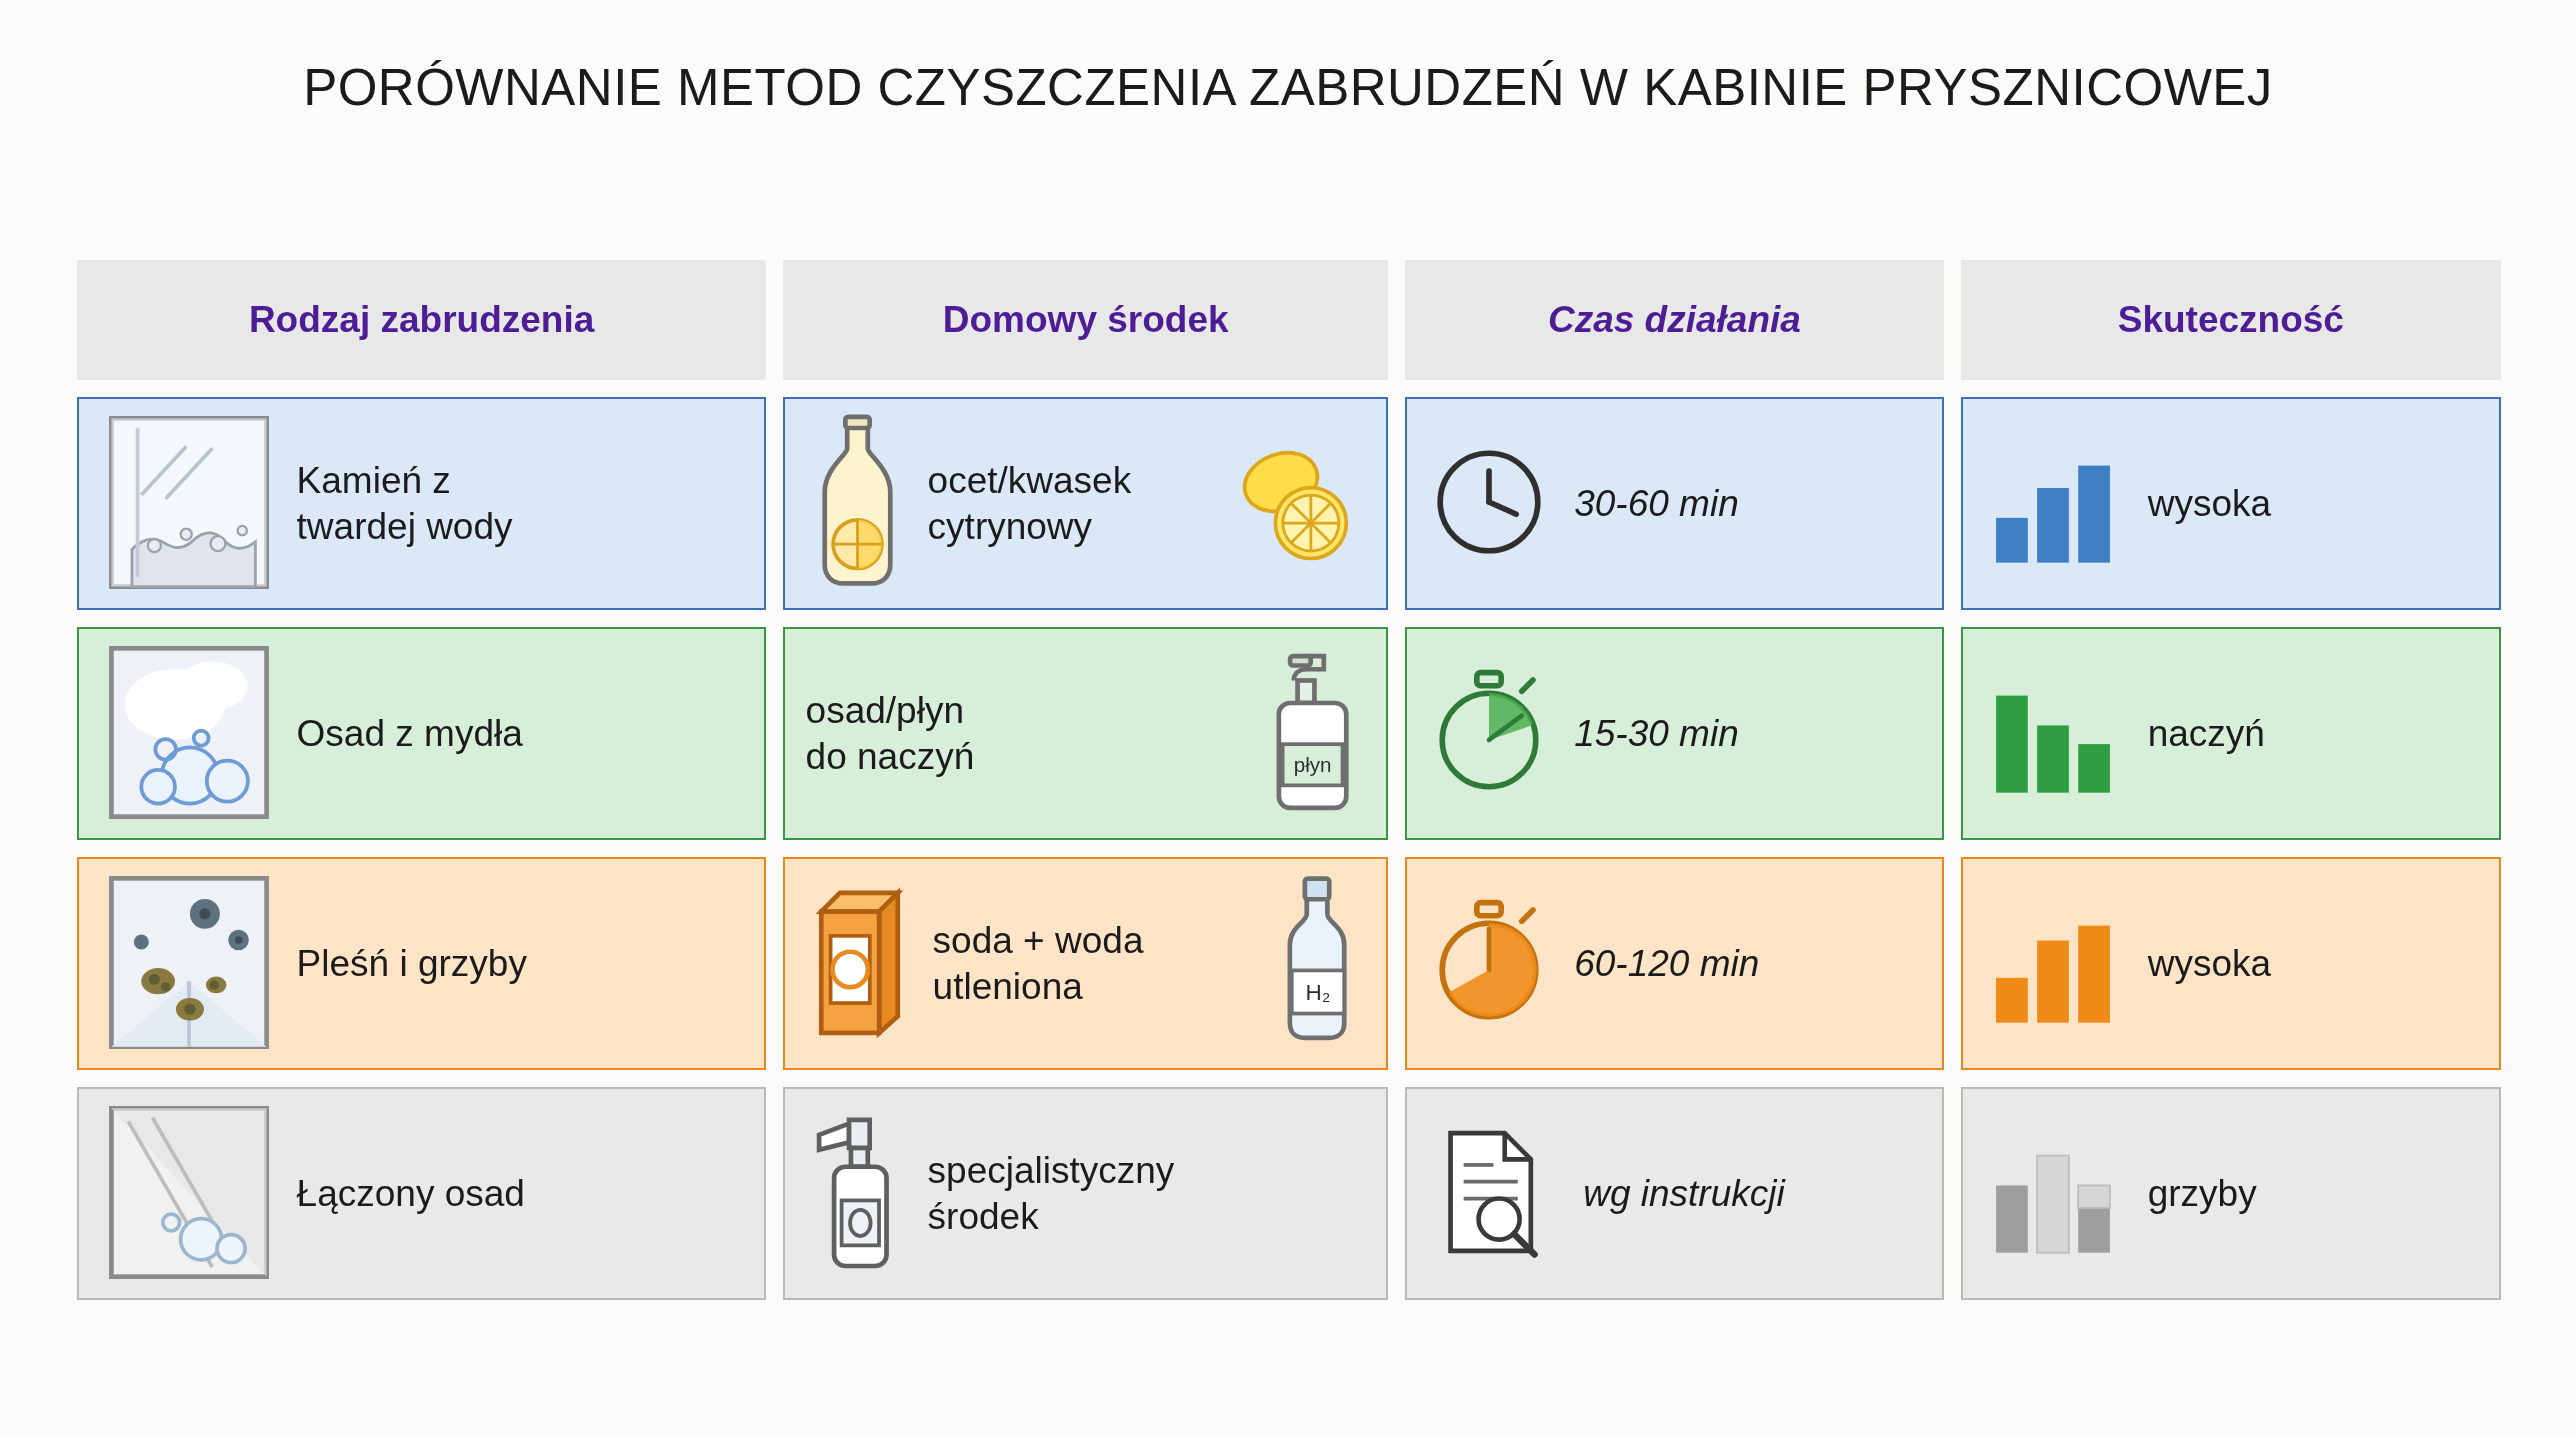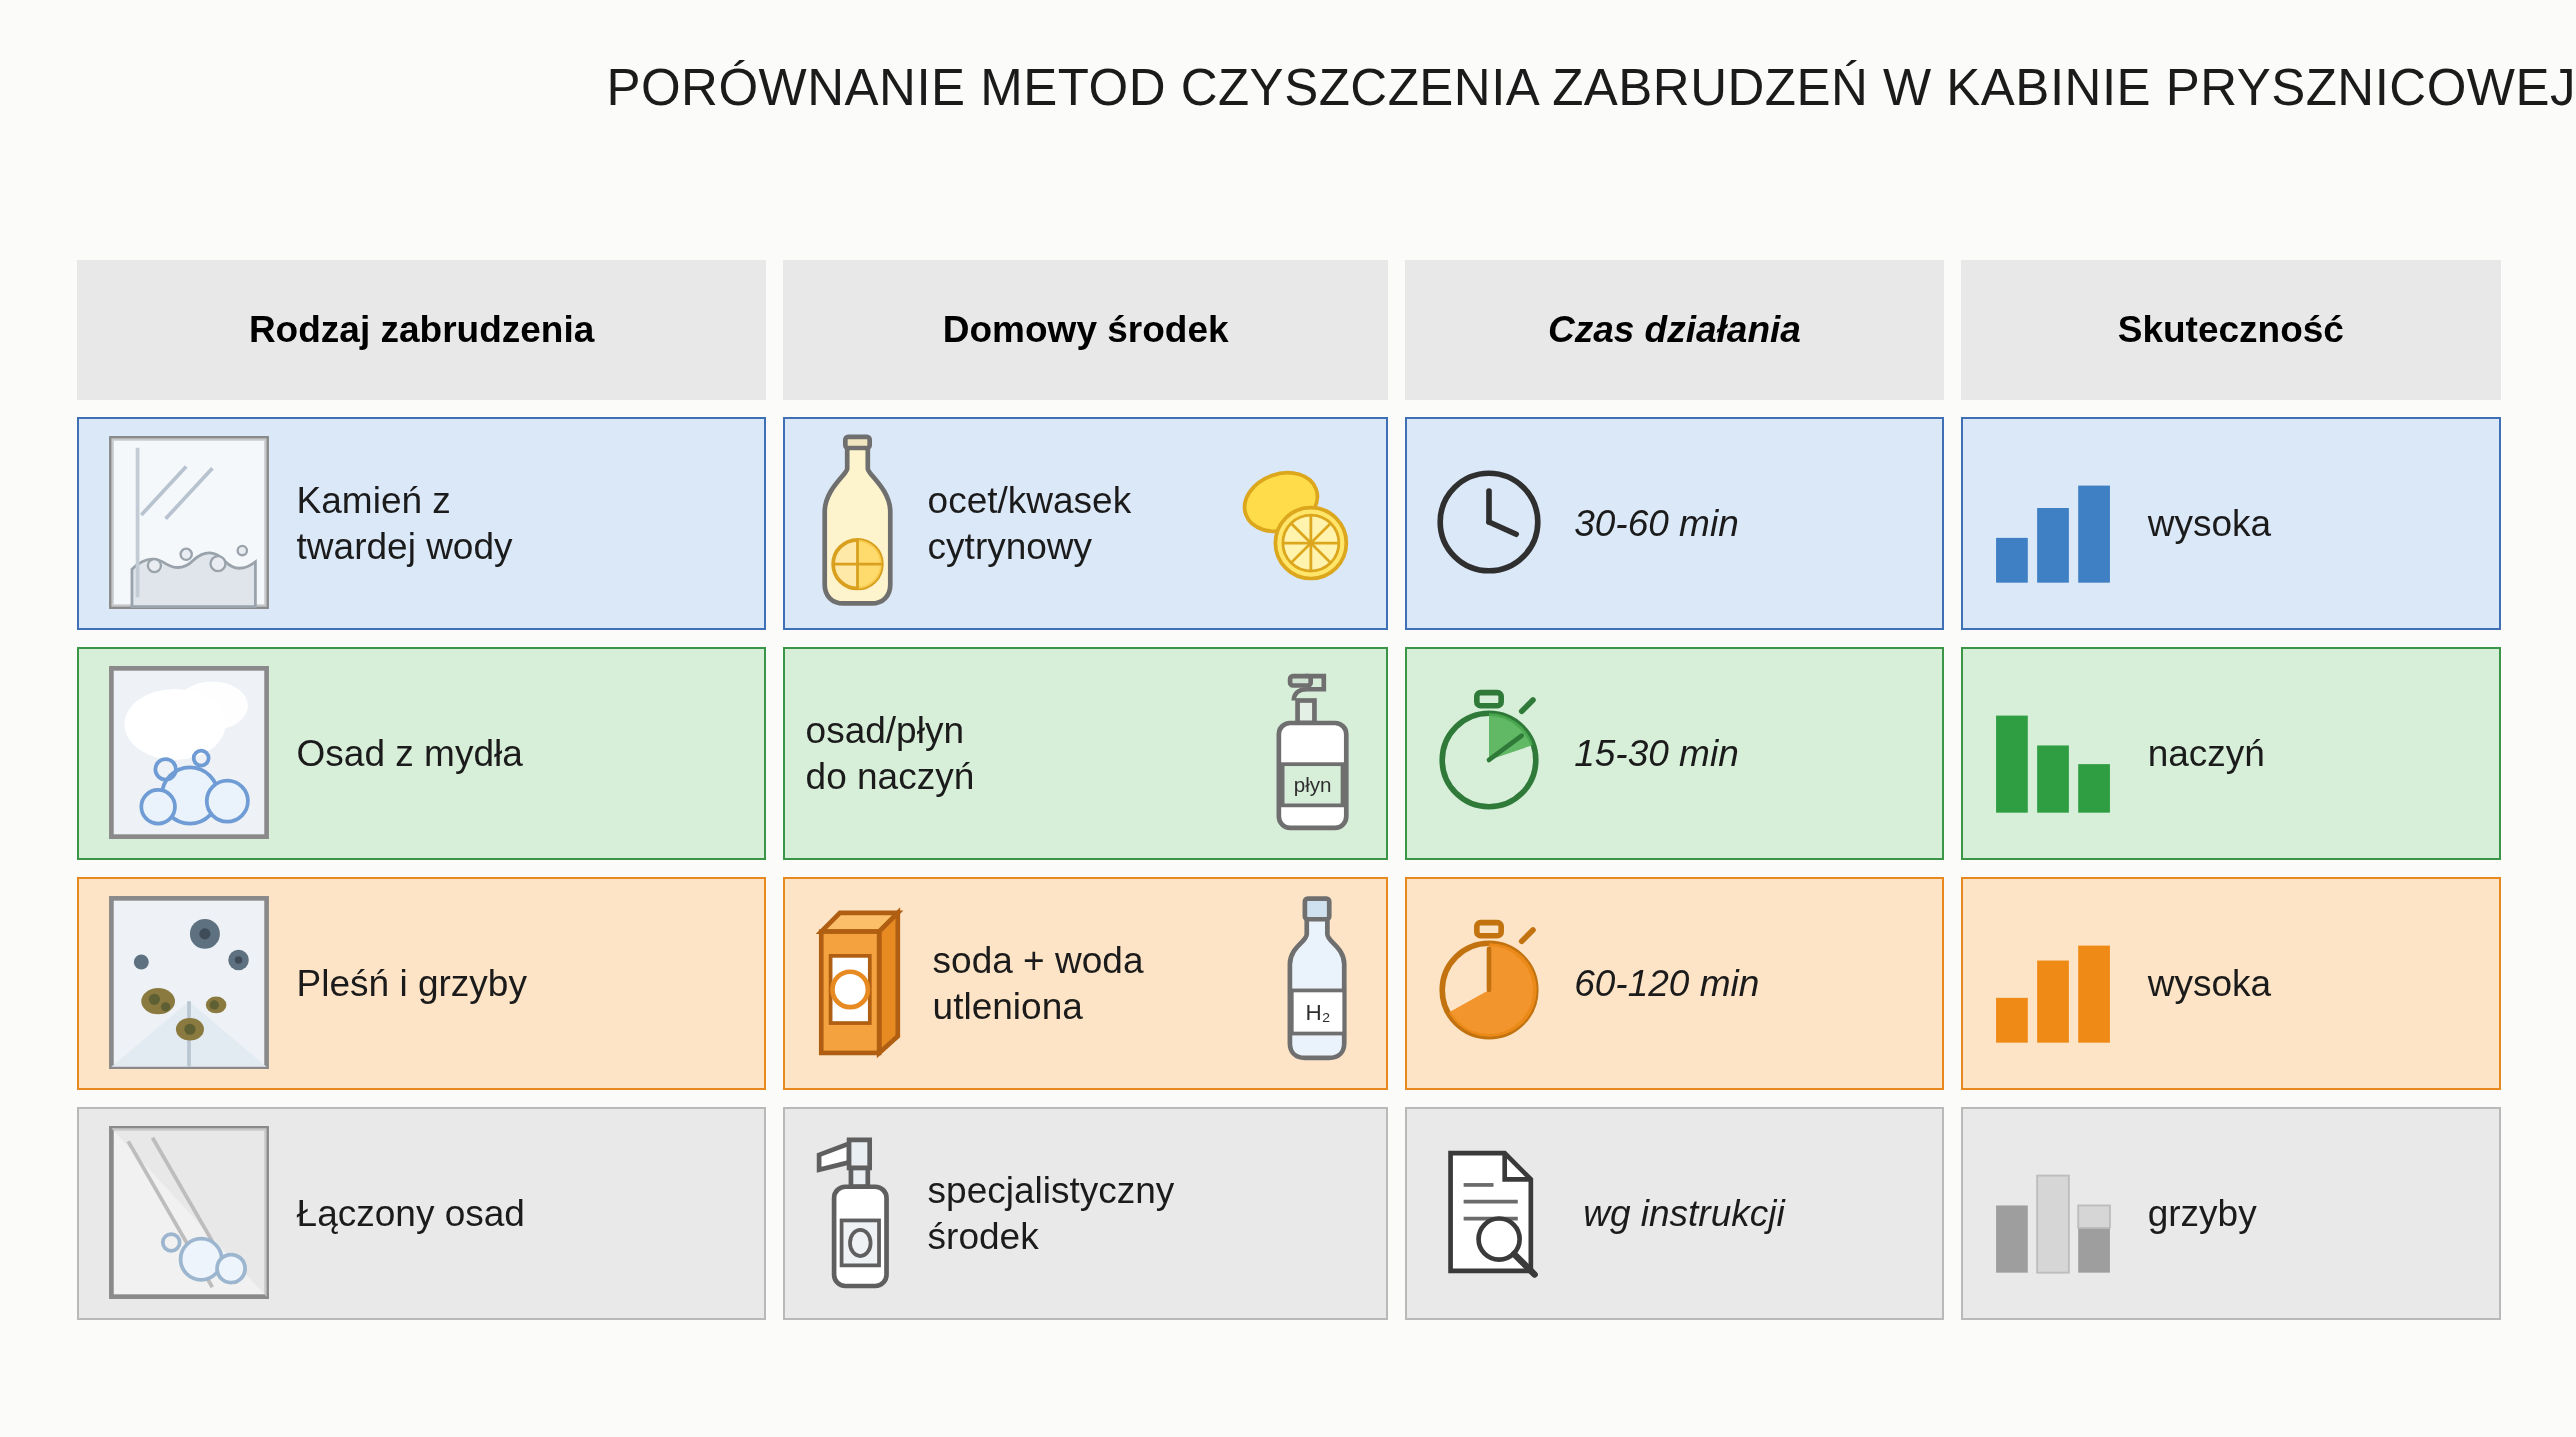--- a/index.html
+++ b/index.html
@@ -18,21 +18,21 @@
     position: relative;
     width: 2576px;
     height: 1438px;
     box-sizing: border-box;
   }
   .title {
     position: absolute;
     top: 58px;
     left: 0;
     width: 2576px;
-    text-align: right;
+    text-align: center;
     font-size: 51px;
     letter-spacing: 0.5px;
     font-weight: 400;
     color: #1b1b1b;
   }
   .table {
     position: absolute;
     left: 77px;
     top: 260px;
     width: 2424px;
@@ -49,27 +49,27 @@
     border: 2.8px solid transparent;
   }
   
   .c1 { width: 704px; }
   .c2 { width: 618px; }
   .c3 { width: 550px; font-style: italic; }
   .c4 { width: 552px; }
 
   
   .header .cell {
-    height: 140px;
+    height: 120px;
     background: #e8e8e8;
     border: none;
     justify-content: center;
     font-size: 37px;
     font-weight: bold;
-    color: #000000;
+    color: #4c1d95;
   }
 
   .data .cell {
     height: 213px;
     padding: 0 20.6px;
     gap: 19px;
   }
   .data .cell.c1 { justify-content: flex-start; }
   .data .cell.c2 { justify-content: flex-start; }
   .data .cell.c3 { justify-content: flex-start; }

